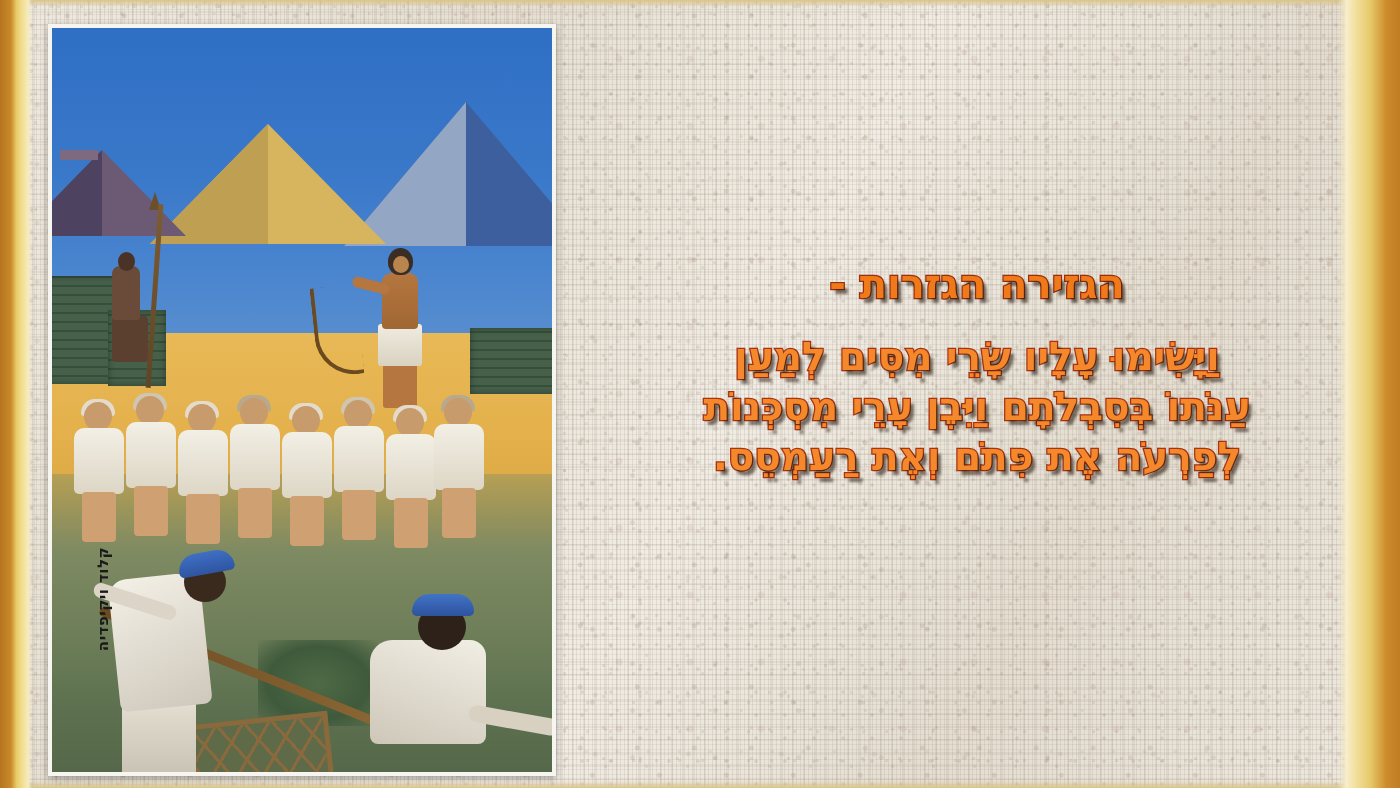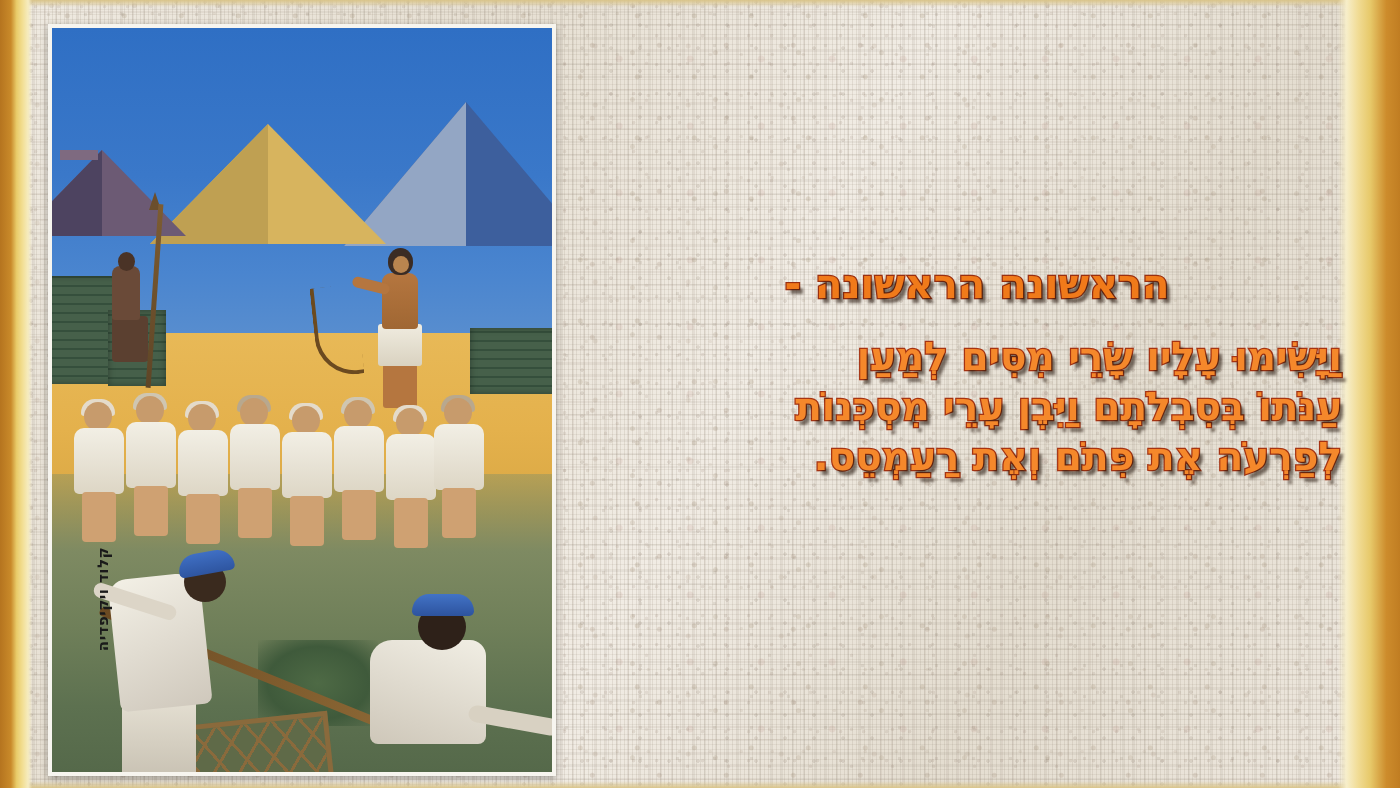--- a/index.html
+++ b/index.html
@@ -171,21 +171,21 @@
     -webkit-text-stroke:2.5px #9a2f10;paint-order:stroke fill;
     text-shadow:4px 5px 3px rgba(40,25,15,.62);
     margin:0 0 26px 0;line-height:1.1;
   }
   .verse{
     font-size:39px;font-weight:800;color:#f5882b;
     -webkit-text-stroke:2.5px #a63312;paint-order:stroke fill;
     text-shadow:4px 5px 3px rgba(40,25,15,.6);
     line-height:1.28;margin:0;
   }
-  .verse span{display:block;white-space:nowrap;text-align:right;}
+  .verse span{display:block;white-space:nowrap;}
 </style>
 </head>
 <body>
 
 <div class="slide">
 
   <div class="bg"></div>
   <div class="bg-noise"></div>
 
   <div class="frame-t"></div>
@@ -289,21 +289,21 @@
     <div class="fig w2-body"></div>
     <div class="fig w2-arm"></div>
     <div class="fig w2-head"></div>
     <div class="fig w2-band"></div>
 
     <div class="photo-credit">קלוד ויקיפדיה</div>
   </div>
 
 
   <div class="body-col">
-    <p class="heading">הראשונה הראשונה -</p>
+    <p class="heading">הגזירה הגזרות -</p>
     <p class="verse">
       <span>וַיָּשִׂימוּ עָלָיו שָׂרֵי מִסִּים לְמַעַן</span>
       <span>עַנֹּתוֹ בְּסִבְלֹתָם וַיִּבֶן עָרֵי מִסְכְּנוֹת</span>
       <span>לְפַרְעֹה אֶת פִּתֹם וְאֶת רַעַמְסֵס.</span>
     </p>
   </div>
 
 </div>
 
 </body></html>

